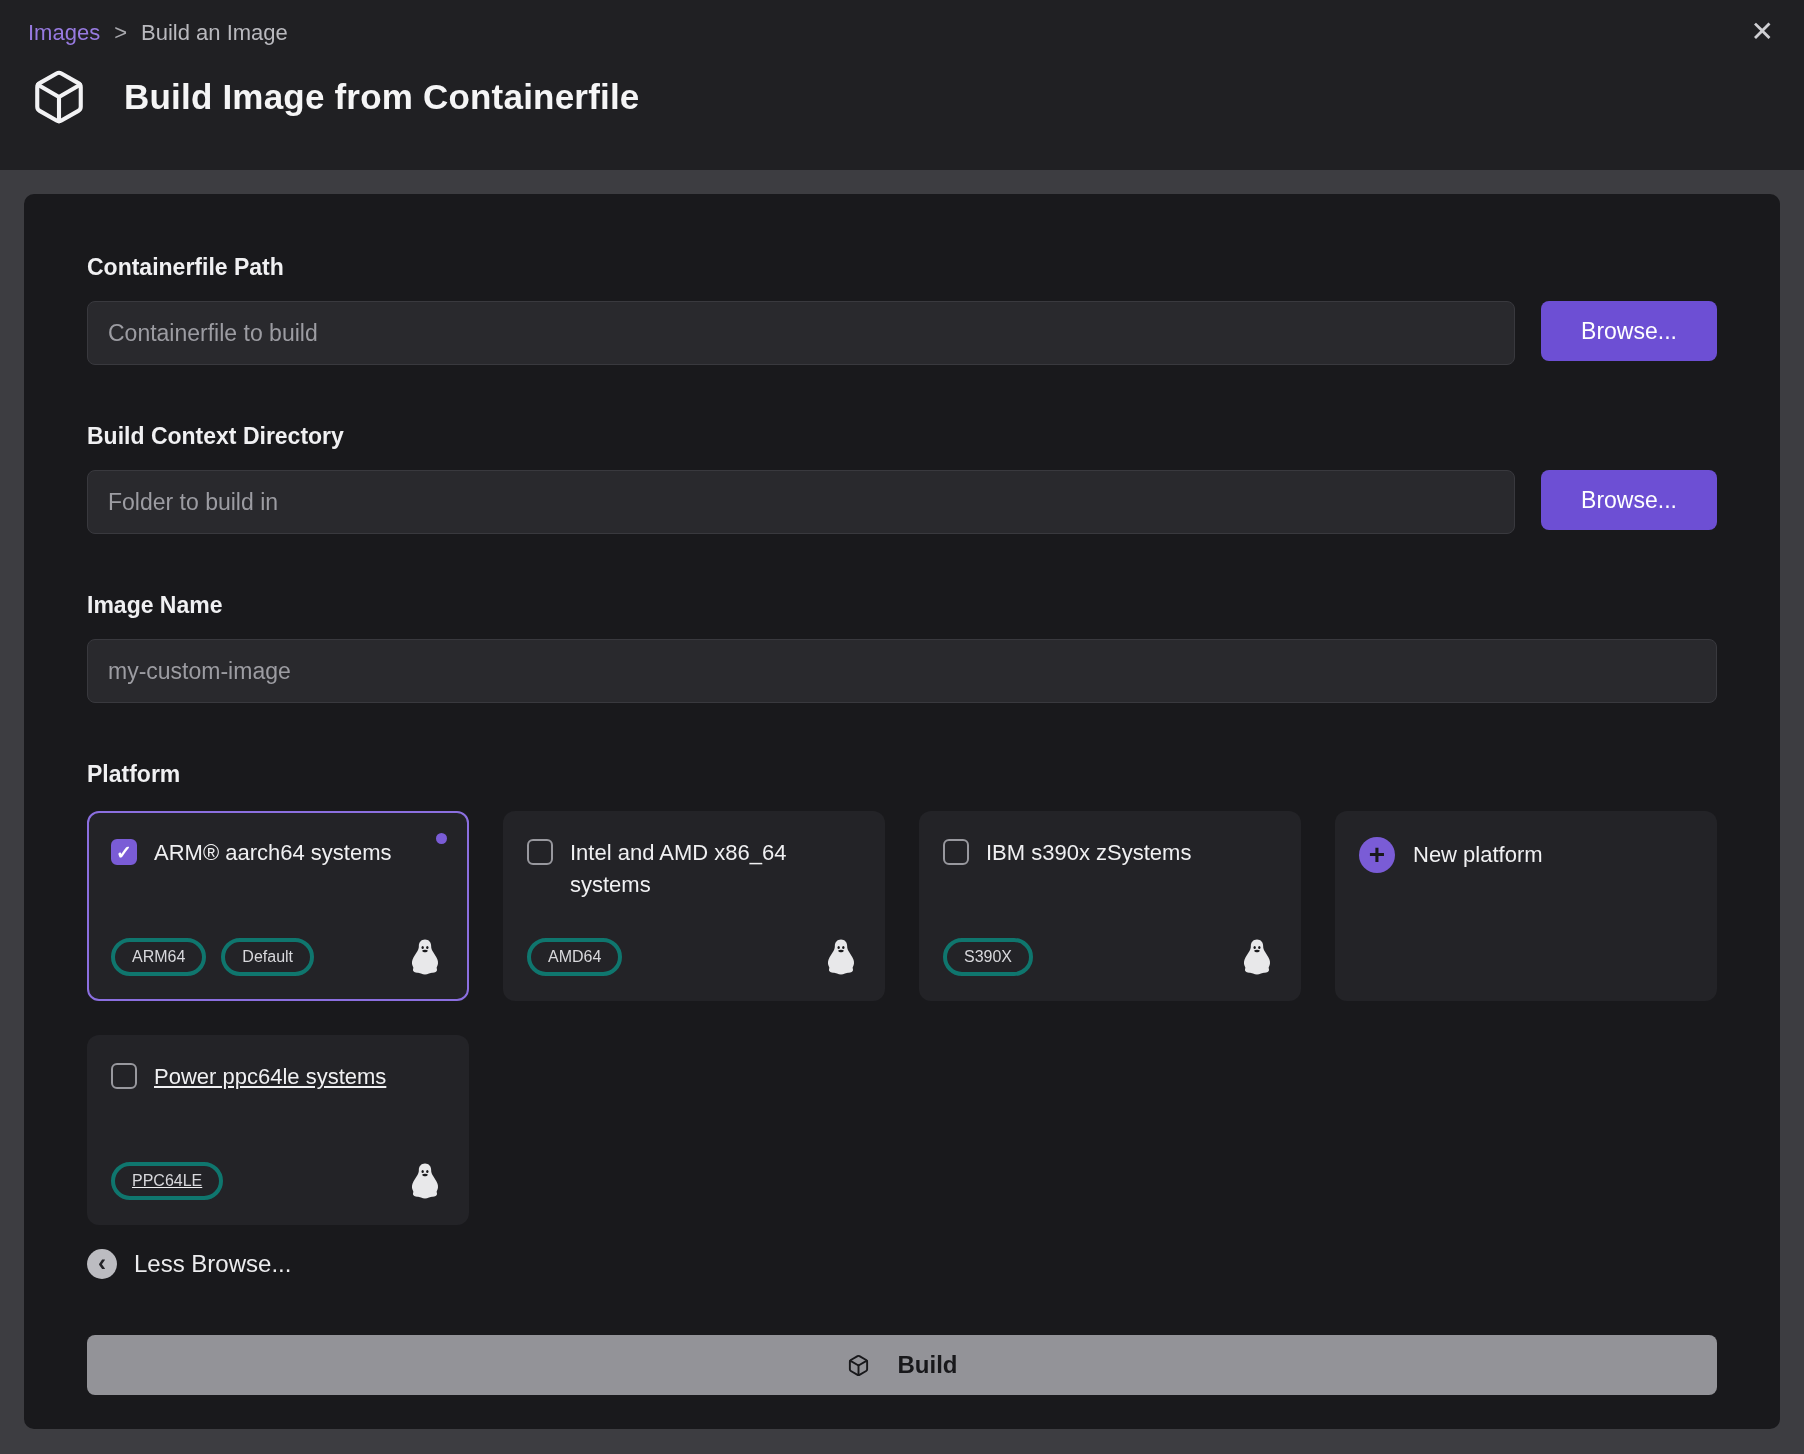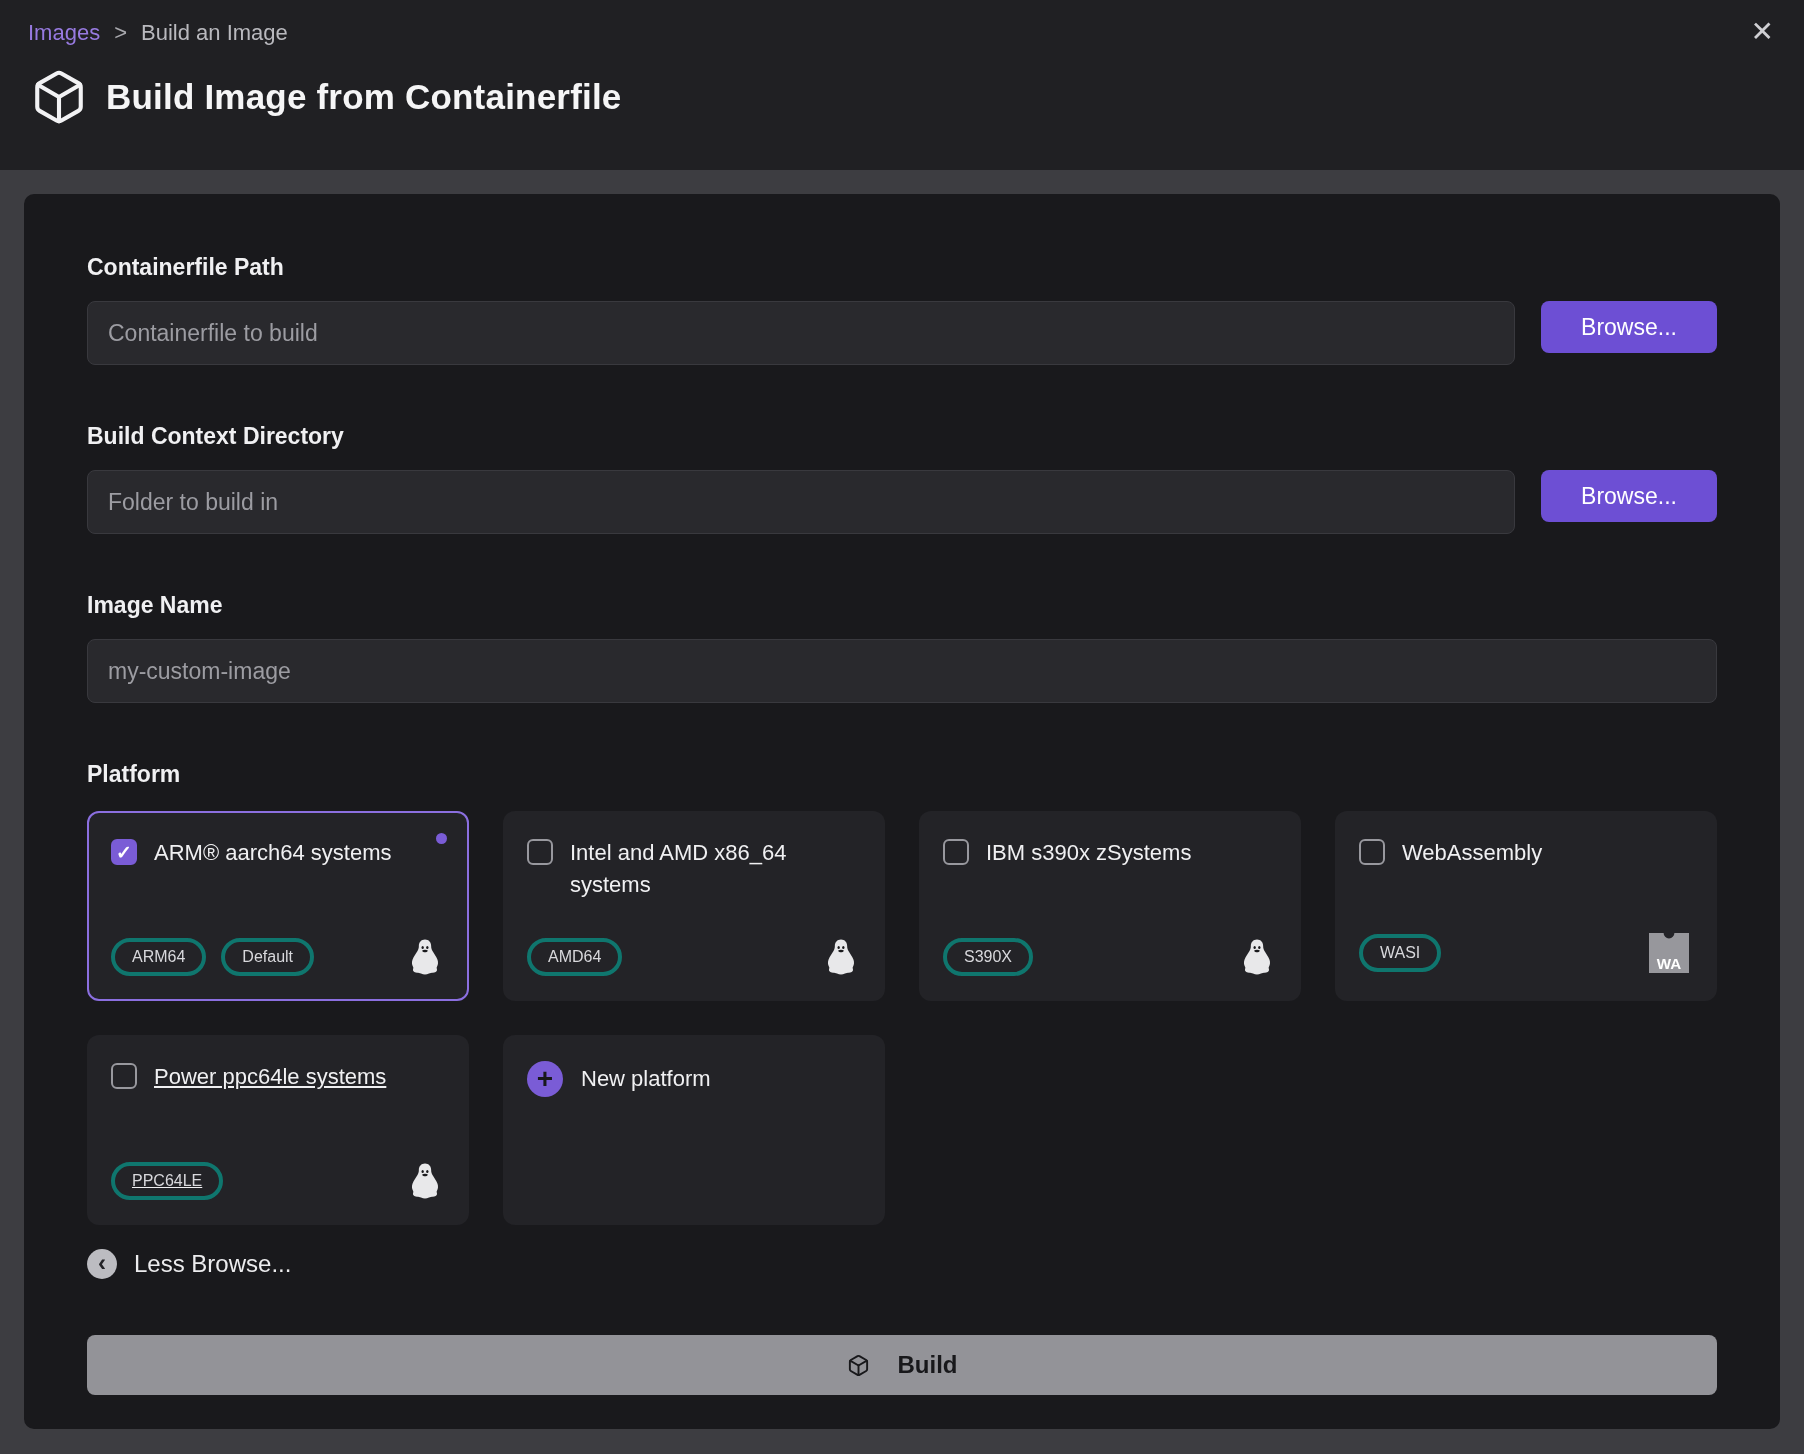--- a/index.html
+++ b/index.html
@@ -19,21 +19,21 @@
   }
   .breadcrumb { display:flex; align-items:center; gap:14px; font-size:22px; }
   .breadcrumb .crumb-link { color:#977ae0; cursor:pointer; }
   .breadcrumb .crumb-sep { color:#a9a9ae; }
   .breadcrumb .crumb-current { color:#b9b9be; }
   .close-btn {
     position:absolute; top:18px; right:30px;
     font-size:28px; color:#cfcfd3; background:none; border:none; cursor:pointer;
     line-height:1;
   }
-  .title-row { display:flex; align-items:center; gap:16px; margin-top:20px; }
+  .title-row { display:flex; align-items:center; gap:34px; margin-top:20px; }
   .title-row .app-icon { width:62px; height:62px; display:flex; align-items:center; justify-content:center; }
   .page-title { font-size:35px; font-weight:600; color:#f5f5f6; letter-spacing:.2px; }
 
   
   .content { padding:24px; }
   .panel {
     background:#19191c;
     border-radius:10px;
     padding:60px 63px 34px 63px;
     min-height:1230px;
@@ -47,21 +47,21 @@
     border:1px solid #39393e;
     border-radius:8px;
     padding:0 20px;
     font-size:23px;
     font-family:"Liberation Sans", sans-serif;
     color:#e8e8ea;
     outline:none;
   }
   .text-input::placeholder { color:#9c9ca2; }
   .browse-btn {
-    width:176px; height:52px;
+    width:176px; height:60px;
     background:#6d4fd4;
     border:none; border-radius:8px;
     color:#fff; font-size:23px; font-weight:500;
     font-family:"Liberation Sans", sans-serif;
     cursor:pointer;
   }
 
   
   .platform-label { margin-bottom:23px; }
   .cards {
@@ -265,36 +265,20 @@
             <svg width="40" height="40" viewBox="0 0 24 24">
               <path fill="#e8e8ea" d="M12 1.5c-2.3 0-3.7 1.7-3.7 4 0 .9-.2 1.8-.8 2.9-.7 1.3-2.3 3.2-3 5.3-.5 1.5-.4 3 .3 4.1.3.5.2.8.1 1.2-.1.4-.2.9.1 1.4.4.7 1.3.9 2.2 1 .8.1 1.7.1 2.4.5.8.4 1.6.6 2.4.6s1.6-.2 2.4-.6c.7-.4 1.6-.4 2.4-.5.9-.1 1.8-.3 2.2-1 .3-.5.2-1 .1-1.4-.1-.4-.2-.7.1-1.2.7-1.1.8-2.6.3-4.1-.7-2.1-2.3-4-3-5.3-.6-1.1-.8-2-.8-2.9 0-2.3-1.4-4-3.7-4z"></path>
               <ellipse fill="#19191c" cx="10.6" cy="6.3" rx=".7" ry=".9"></ellipse>
               <ellipse fill="#19191c" cx="13.4" cy="6.3" rx=".7" ry=".9"></ellipse>
               <path fill="#19191c" d="M10.2 8.2c.5.6 1.1.9 1.8.9s1.3-.3 1.8-.9c-.5-.4-1.1-.6-1.8-.6s-1.3.2-1.8.6z"></path>
             </svg>
           </span>
         </div>
       </div>
 
-      <div class="card">
-
-        <div class="card-top">
-          <span class="checkbox"></span>
-          <span class="card-title">WebAssembly</span>
-        </div>
-        <div class="card-footer">
-          <span class="badge">WASI</span>
-          <span class="footer-icon">
-            <svg class="wa-box" viewBox="0 0 24 24">
-              <path fill="#97979c" d="M2 2 L9.3 2 A2.7 2.7 0 0 0 14.7 2 L22 2 L22 22 L2 22 Z"></path>
-              <text x="12" y="20.2" text-anchor="middle" font-size="7.6" font-weight="bold" font-family="Liberation Sans, sans-serif" fill="#ffffff">WA</text>
-            </svg>
-          </span>
-        </div>
-      </div>
 
       <div class="card add">
         <div class="card-top">
           <span class="add-circle">+</span>
           <span class="card-title">New platform</span>
         </div>
       </div>
 
     </div>
 

